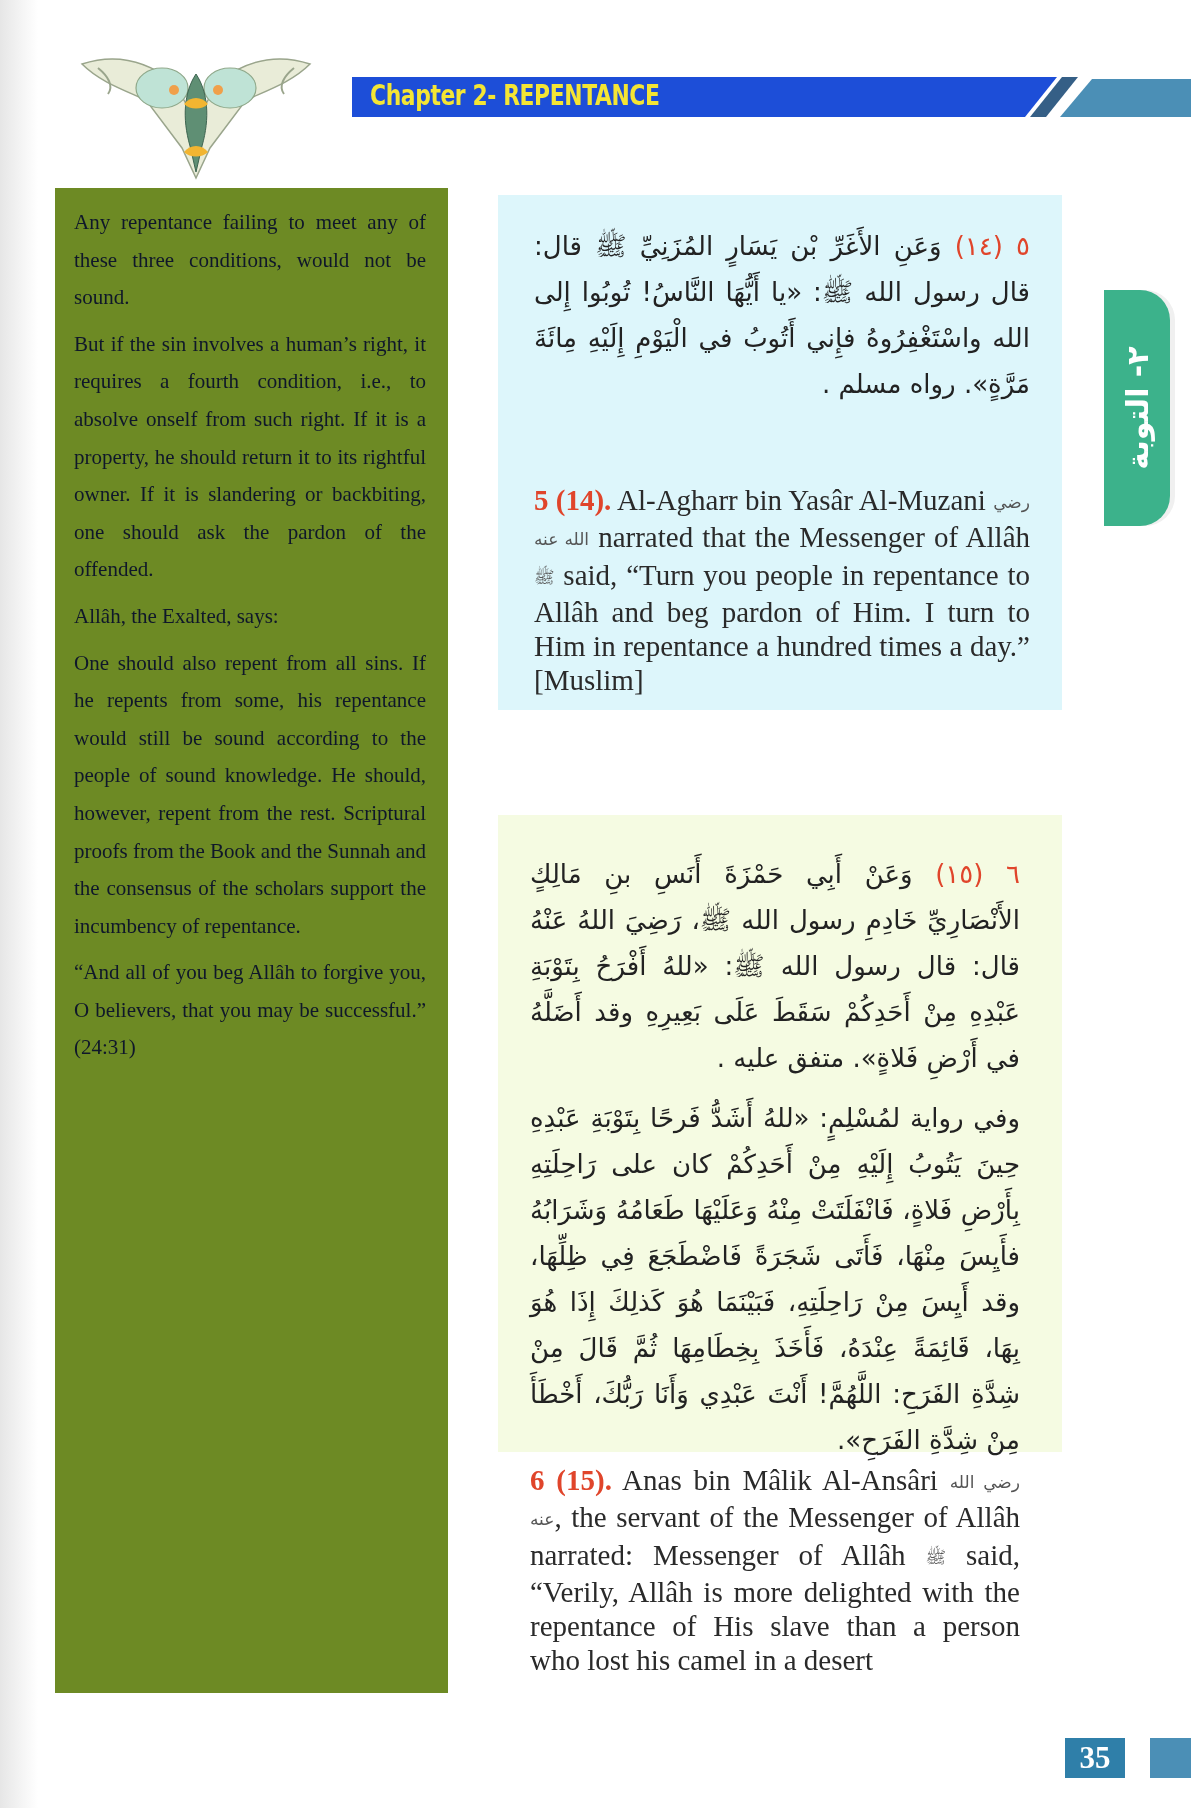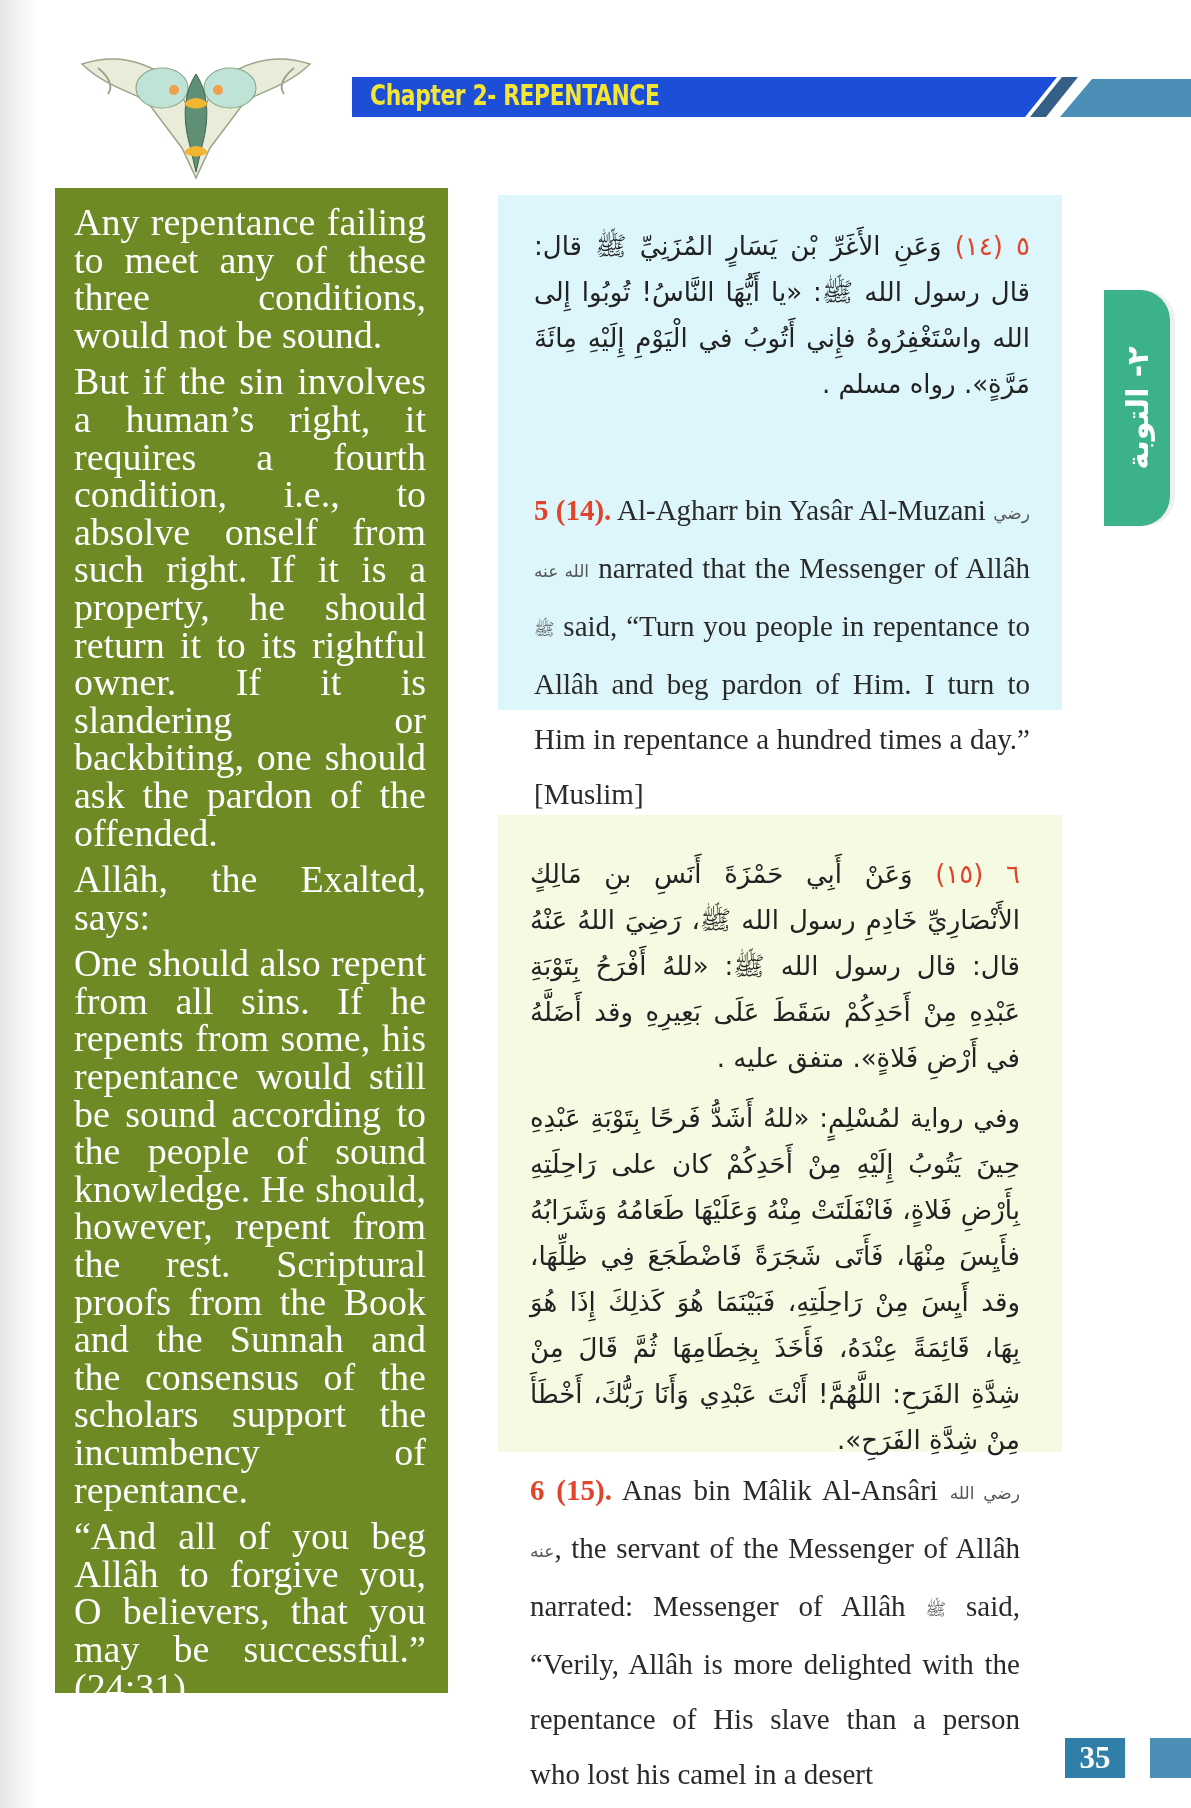--- a/index.html
+++ b/index.html
@@ -19,37 +19,37 @@
     font-family: "DejaVu Sans", "Liberation Sans", sans-serif; font-weight: bold;
     font-size: 28px; letter-spacing: -0.5px; transform: scaleX(0.78); transform-origin: left center;
     white-space: nowrap; }
   .title-slash { position: absolute; left: 1030px; top: 77px; width: 48px; height: 40px;
     background: #355f86; clip-path: polygon(32px 0, 48px 0, 16px 100%, 0 100%); }
   .title-tail { position: absolute; left: 1060px; top: 79px; width: 131px; height: 38px;
     background: #4b8fb6; clip-path: polygon(32px 0, 100% 0, 100% 100%, 0 100%); }
 
   
   .green-panel { position: absolute; left: 55px; top: 188px; width: 393px; height: 1505px;
-    background: #6d8a24; color: #ffffff; padding: 16px 22px 0 19px; font-size: 38px; line-height: 37.6px; }
+    background: #6d8a24; color: #0f172a; padding: 16px 22px 0 19px; font-size: 21px; line-height: 37.6px; }
   .green-panel p { text-align: justify; margin-bottom: 9px; }
 
   
   .side-tab { position: absolute; left: 1104px; top: 290px; width: 66px; height: 236px;
     background: #3cb28b; border-radius: 0 30px 30px 0; box-shadow: 5px 0 0 #f0f0f0; }
   .side-tab-text { position: absolute; left: 50%; top: 50%; color: #ffffff; font-size: 30px;
     font-family: "DejaVu Sans", sans-serif; font-weight: bold;
     transform: translate(-50%, -50%) rotate(-90deg); white-space: nowrap; }
 
   
   .blue-box { position: absolute; left: 498px; top: 195px; width: 564px; height: 515px;
     background: #ddf6fb; padding: 28px 32px 0 36px; }
   .arabic { direction: rtl; text-align: justify; color: #222; font-family: "DejaVu Sans", sans-serif;
     font-size: 26px; line-height: 46px; }
   .arabic .num { color: #e0452b; }
-  .english { color: #2a2a2a; font-size: 29px; line-height: 55px; text-align: justify; }
+  .english { color: #2a2a2a; font-size: 29px; line-height: 34px; text-align: justify; }
   .english .num { color: #e0452b; font-weight: bold; }
   .blue-box .english { margin-top: 76px; }
 
   
   .yellow-box { position: absolute; left: 498px; top: 815px; width: 564px; height: 637px;
     background: #f5fbe2; padding: 36px 42px 0 32px; }
   .yellow-box .arabic.second { margin-top: 14px; }
   .yellow-box .english { }
 
   .honorific { font-size: 17px; color: #555; vertical-align: middle; }

